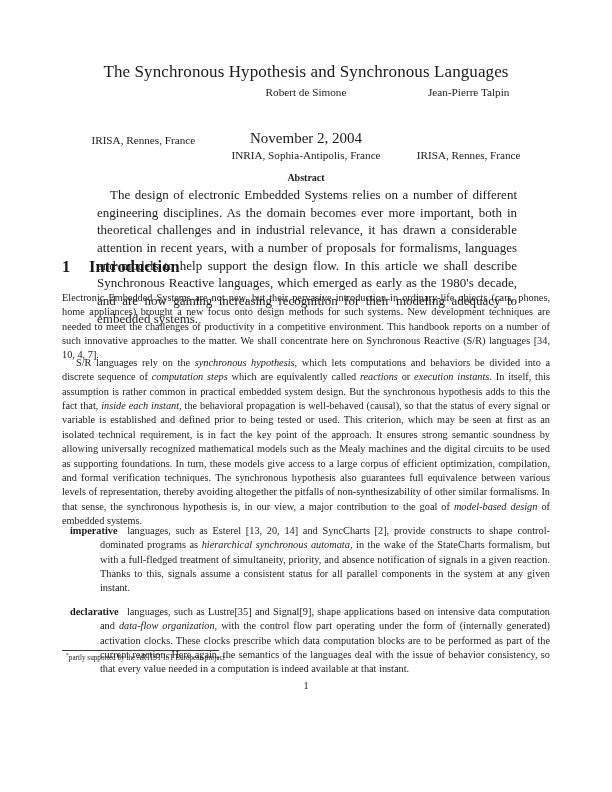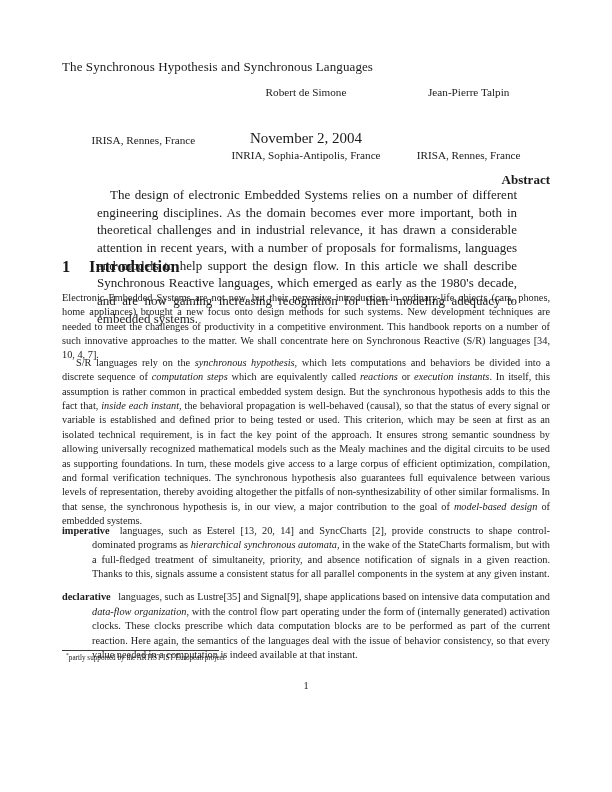--- a/index.html
+++ b/index.html
@@ -22,22 +22,22 @@
     width: 612px;
     height: 792px;
   }
 
   
   .title {
     position: absolute;
     left: 62px;
     top: 50px;
     width: 488px;
-    text-align: left;
-    font-size: 13px;
+    text-align: center;
+    font-size: 17px;
     line-height: 1.25;
     font-weight: normal;
     letter-spacing: 0.1px;
   }
 
   
   .authors {
     position: absolute;
     left: 62px;
     top: 85px;
@@ -68,22 +68,22 @@
     text-align: center;
     font-size: 15px;
   }
 
   
   .abstract-head {
     position: absolute;
     left: 62px;
     top: 172px;
     width: 488px;
-    text-align: right;
-    font-size: 13px;
+    text-align: center;
+    font-size: 10px;
     font-weight: bold;
   }
   .abstract-body {
     position: absolute;
     left: 97px;
     top: 186px;
     width: 420px;
     font-size: 13px;
     line-height: 1.36;
     text-align: justify;
@@ -127,20 +127,21 @@
     width: 488px;
     font-size: 10.3px;
     line-height: 1.395;
   }
   .desc-item {
     position: relative;
     padding-left: 30px;
     text-align: justify;
     hyphens: auto;
     margin-bottom: 9px;
+    margin-left: 8px;
   }
   .desc-item .term {
     margin-left: -30px;
     font-weight: bold;
     padding-right: 5px;
   }
 
   
   .footnote-rule {
     position: absolute;

